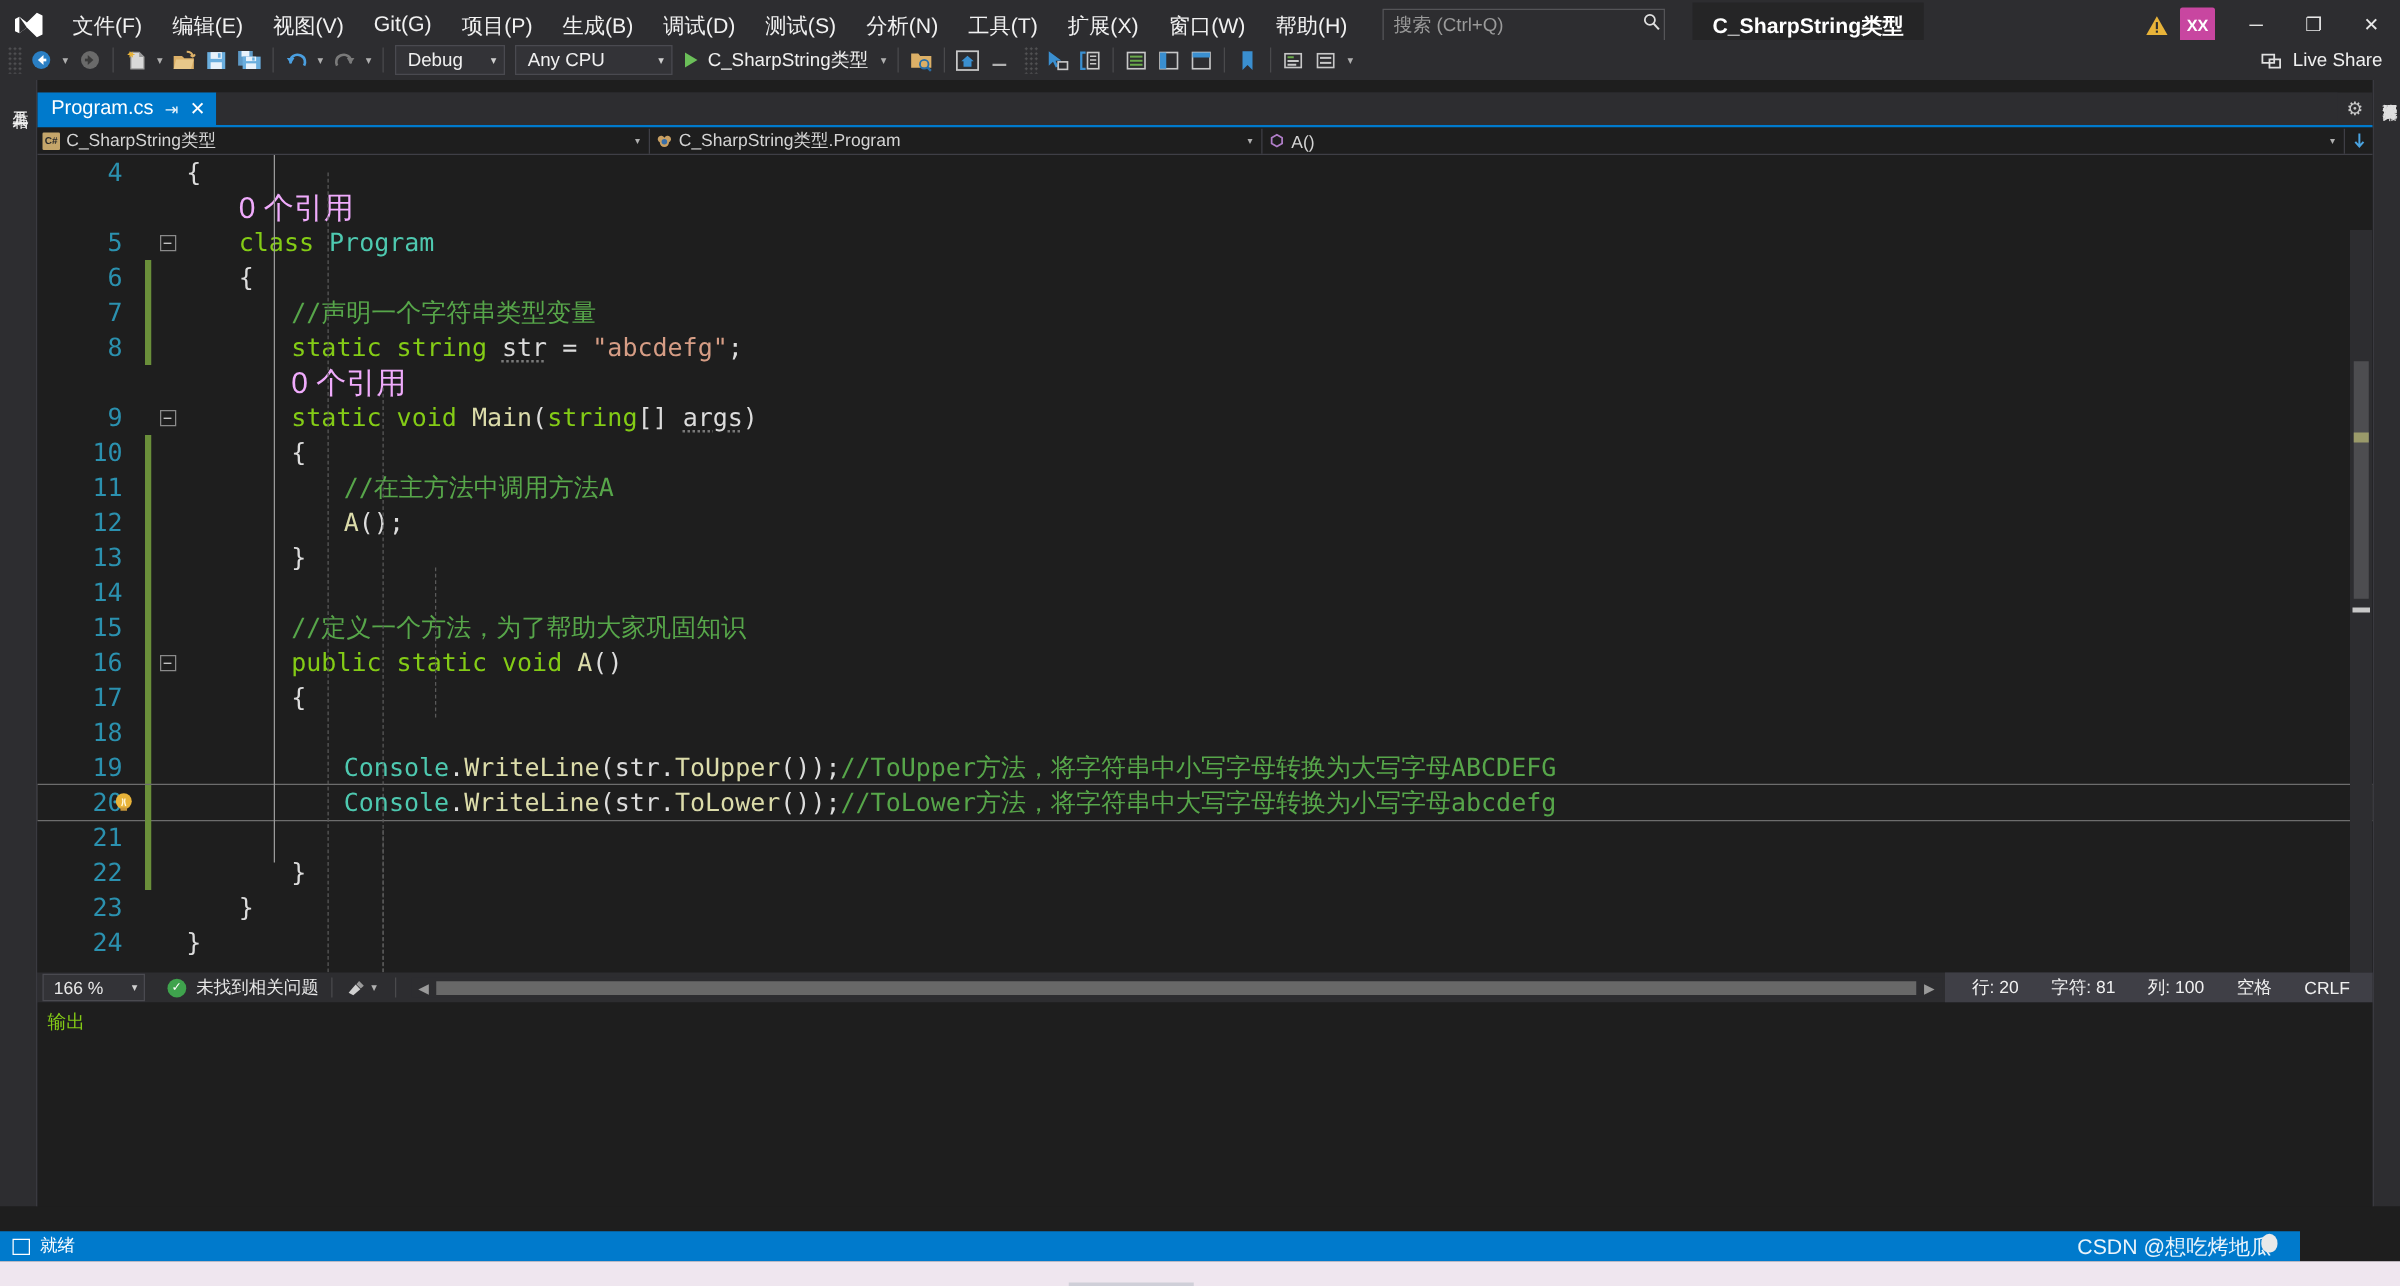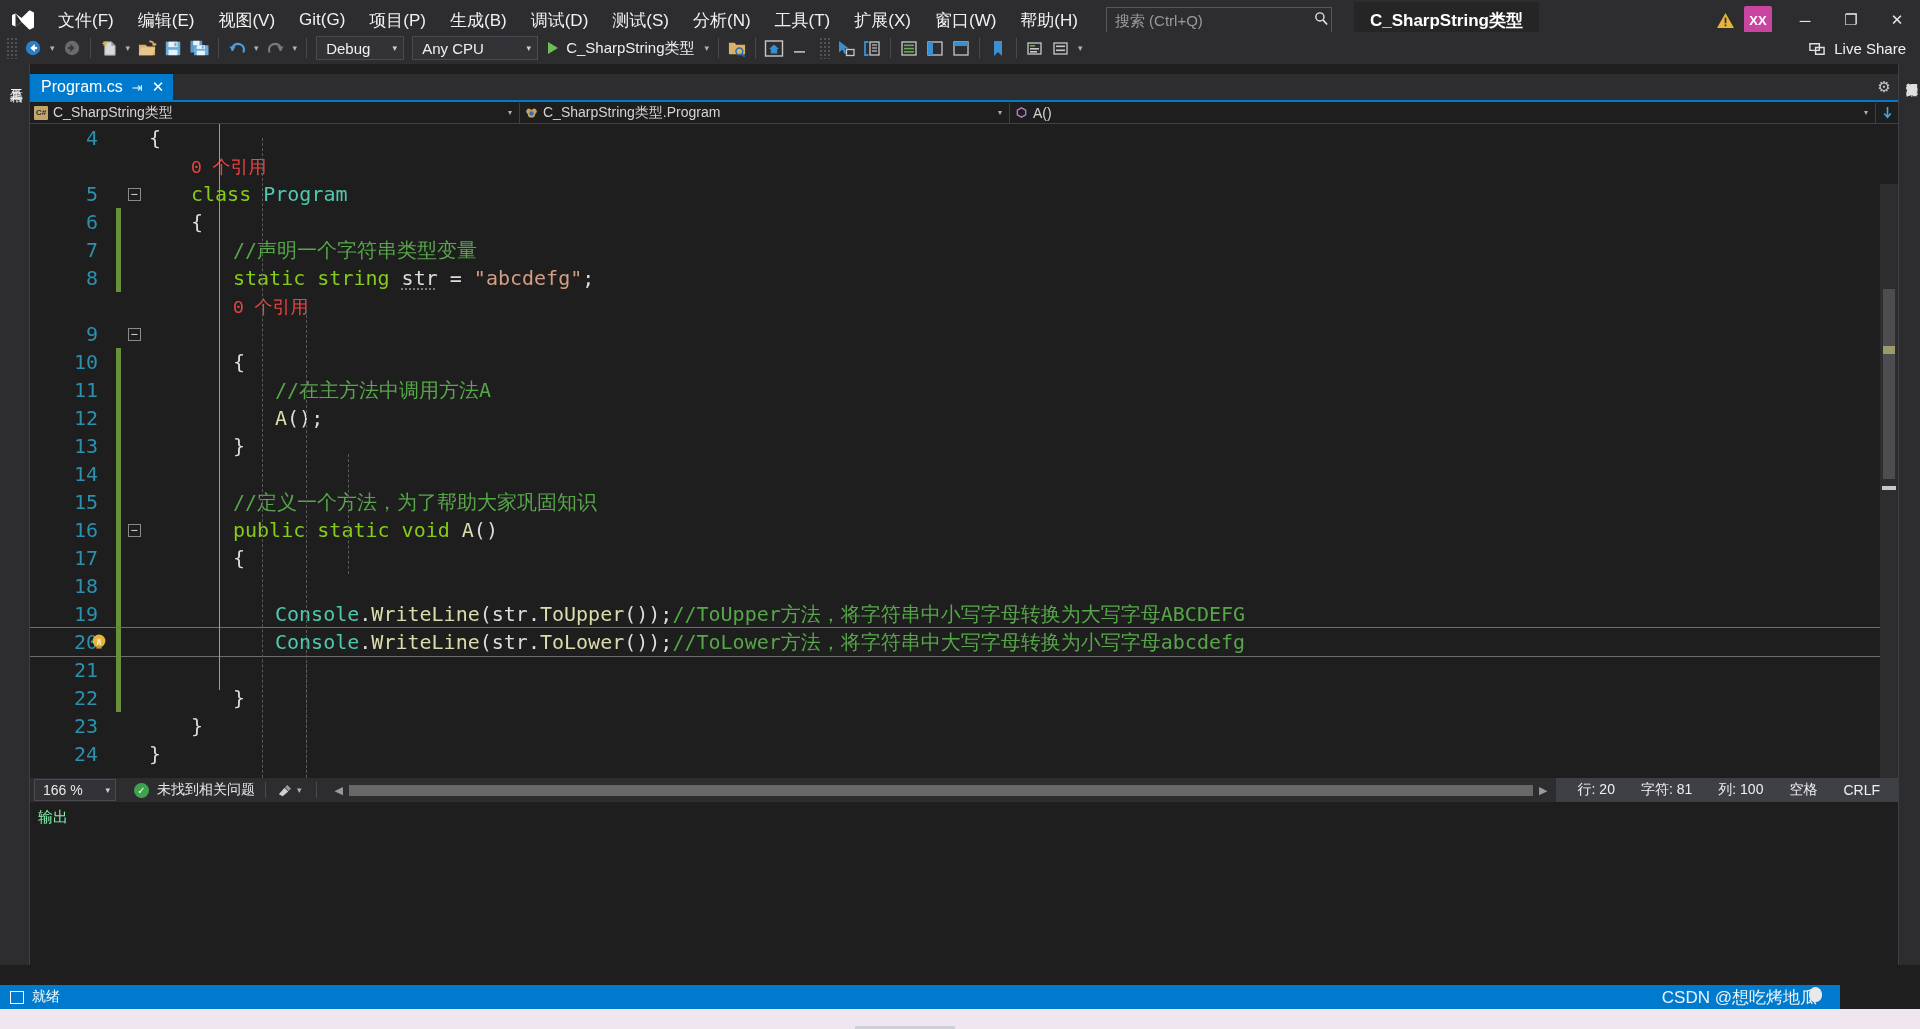--- a/index.html
+++ b/index.html
@@ -219,21 +219,21 @@
     display: flex; align-items: center; justify-content: center;
     font-family: "DejaVu Sans Mono", monospace;
   }
   .codetext {
     flex: 1; white-space: pre; color: #dcdcdc;
     font-family: "DejaVu Sans Mono", monospace; font-size: 20px;
     padding-left: 2px; position: relative;
   }
   .crow.ghost .gutter-num { visibility: hidden; }
   .codehint {
-    color: #ef4444; font-family: Liberation Mono, monospace; font-size: 18px;
+    color: #f0abfc; font-family: Liberation Sans, sans-serif; font-size: 24px;
   }
   .current-line {
     outline: 1px solid #6d6d6d;
   }
   
   .kw   { color: #84cc16; }
   .typ  { color: #4ec9b0; }
   .str  { color: #d69d85; }
   .cmt  { color: #57a64a; }
   .fn   { color: #dcdcaa; }
@@ -300,21 +300,21 @@
     background: #3f3f46; height: 24px; padding: 0 18px 0 22px;
     color: #f0f0f0; font-size: 14px; white-space: nowrap;
   }
 
   
   #output-pane {
     position: absolute; top: 802px; left: 30px; width: 1868px; height: 163px;
     background: #1e1e1e;
   }
   #output-label {
-    color: #86efac; font-size: 15px; padding: 6px 0 0 8px;
+    color: #84cc16; font-size: 15px; padding: 6px 0 0 8px;
   }
 
   
   #statusbar {
     position: absolute; bottom: 20px; left: 0; width: 1840px; height: 24px;
     background: #007acc; display: flex; align-items: center;
     color: #ffffff; font-size: 14px;
   }
   #ready-icon {
     width: 14px; height: 13px; border: 1.6px solid #ffffff; margin: 0 8px 0 10px;
@@ -663,20 +663,21 @@
           <div class="changebar cb-none"></div>
           <div class="foldcol"></div>
           <div class="codetext"><span style="display: inline-block; width: 84px;"></span><span class="codehint">0 个引用</span></div>
         </div>
         <div class="crow">
           <div class="gutter-num">9</div>
           <div class="changebar cb-none"></div>
           <div class="foldcol">
             <div class="foldbox">−</div>
           </div>
+          <div class="codetext"><span style="display: inline-block; width: 84px;"></span><span class="kw">static </span><span class="kw">void </span><span class="fn">Main</span><span class="pl">(</span><span class="kw">string</span><span class="pl">[] </span><span class="pl sq">args</span><span class="pl">)</span></div>
         </div>
         <div class="crow">
           <div class="gutter-num">10</div>
           <div class="changebar cb-green"></div>
           <div class="foldcol"></div>
           <div class="codetext"><span style="display: inline-block; width: 84px;"></span><span class="pl">{</span></div>
         </div>
         <div class="crow">
           <div class="gutter-num">11</div>
           <div class="changebar cb-green"></div>

